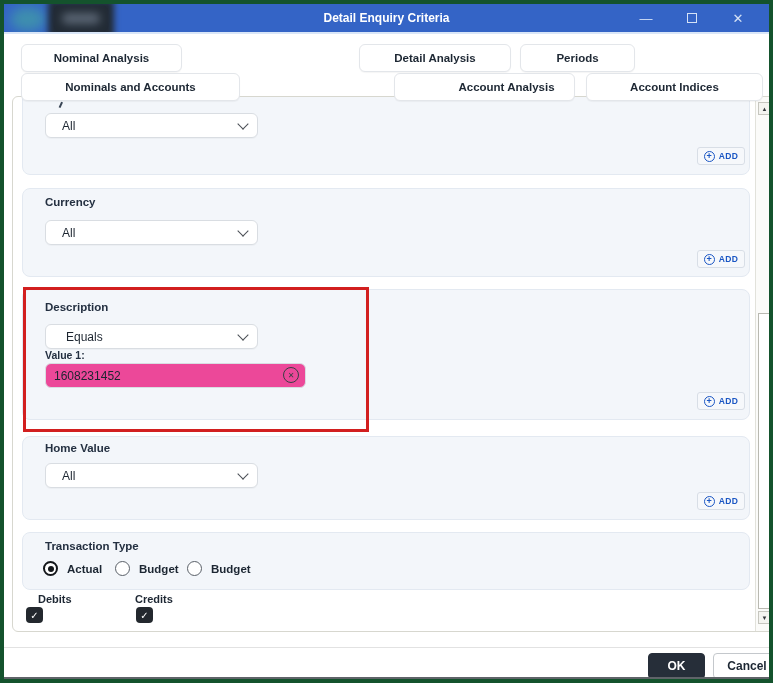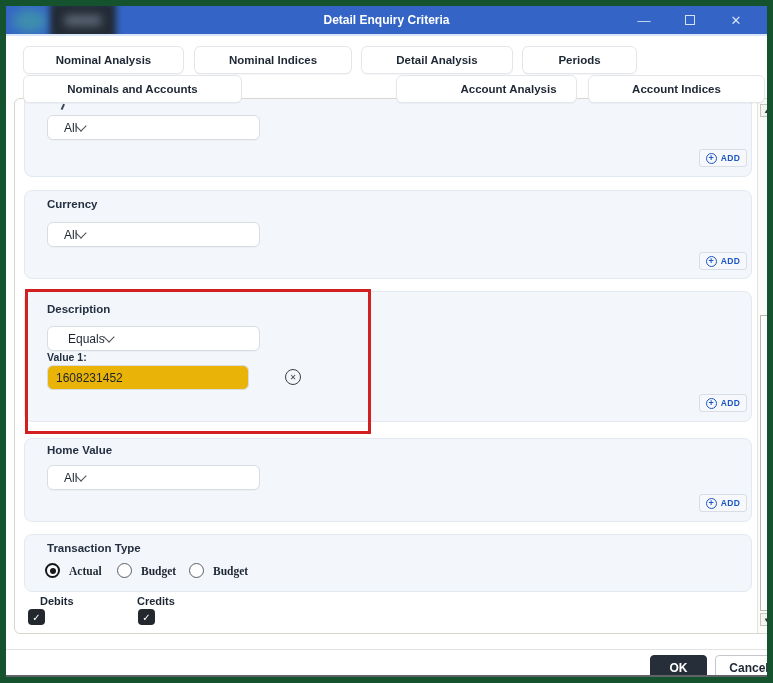--- a/index.html
+++ b/index.html
@@ -1,16 +1,16 @@
 <!DOCTYPE html>
 <html><head>
 <meta charset="utf-8">
 <style>
   html,body{margin:0;padding:0;background:#e9e9e9;font-family:"Liberation Sans",sans-serif;}
-  #window{position:relative;width:773px;height:683px;background:#ffffff;border:6px solid #14532d;
+  #window{position:relative;width:773px;height:683px;background:#ffffff;border:4px solid #14532d;
     box-sizing:border-box;overflow:hidden;}
 
   
   .titlebar{position:absolute;left:0;top:0;width:100%;height:30px;background:#3464c6;
     border-bottom:2px solid #d9e6f8;overflow:hidden;box-sizing:border-box;}
   .blob-teal{position:absolute;left:6px;top:3px;width:36px;height:24px;background:#3e8fae;
     border-radius:50%;filter:blur(6px);}
   .blob-dark{position:absolute;left:44px;top:-4px;width:66px;height:38px;background:#222b35;
     filter:blur(3px);}
   .blob-dark-hl{position:absolute;left:58px;top:9px;width:38px;height:11px;background:#5a6573;
@@ -50,51 +50,51 @@
     transform:rotate(25deg);}
 
   .plabel{position:absolute;font-size:11.5px;font-weight:bold;color:#243041;}
   #lab-currency{left:32px;top:99px;}
   #lab-desc{left:32px;top:204px;}
   #lab-val1{left:32px;top:252px;font-size:10.5px;}
   #lab-home{left:32px;top:345px;}
   #lab-tt{left:32px;top:443px;}
 
   .select{position:absolute;width:213px;height:25px;background:#ffffff;border:1px solid #d9dde2;
-    border-radius:6px;display:flex;align-items:center;
+    border-radius:6px;display:flex;align-items:center;justify-content:space-between;
     padding:0 10px 0 16px;font-size:12px;color:#1c2530;box-sizing:border-box;cursor:default;
     box-shadow:0 1px 1px rgba(0,0,0,0.03);}
   #sel-1{left:32px;top:16px;}
   #sel-2{left:32px;top:123px;}
   #sel-3{left:32px;top:227px;padding-left:20px;}
   #sel-4{left:32px;top:366px;}
   .chev{width:7px;height:7px;border-right:1.5px solid #4a4f55;border-bottom:1.5px solid #4a4f55;
     transform:rotate(45deg);margin-top:-4px;}
 
-  .textinput{position:absolute;left:32px;top:266px;width:202px;height:25px;background:#eab308;
+  .textinput{position:absolute;left:32px;top:266px;width:261px;height:25px;background:#ec4899;
     border:1px solid #d9dde2;border-radius:6px;padding:0 8px;font-size:12px;color:#1c2530;
     box-sizing:border-box;font-family:"Liberation Sans",sans-serif;}
   .clear-btn{position:absolute;left:270px;top:270px;width:16px;height:16px;border:1.4px solid #3a3f44;
     border-radius:50%;display:flex;align-items:center;justify-content:center;font-size:8px;
     color:#3a3f44;box-sizing:border-box;cursor:default;background:transparent;}
 
   .add-btn{position:absolute;width:48px;height:18px;background:#f6f8fb;border:1px solid #d8dee6;
     border-radius:3px;display:flex;align-items:center;justify-content:center;gap:4px;
     font-size:8.5px;font-weight:bold;color:#1a56c4;box-sizing:border-box;cursor:default;
     letter-spacing:0.3px;}
   .plus-circle{width:11px;height:11px;border:1.2px solid #1a56c4;border-radius:50%;display:flex;
     align-items:center;justify-content:center;font-size:9px;line-height:9px;box-sizing:border-box;
     font-weight:bold;}
   #add-1{left:684px;top:50px;}
   #add-2{left:684px;top:153px;}
   #add-3{left:684px;top:295px;}
   #add-4{left:684px;top:395px;}
 
   .radio-item{position:absolute;display:flex;align-items:center;gap:9px;font-size:11.5px;
-    font-weight:600;color:#1d2733;cursor:default;font-family:Liberation Serif, serif;}
+    font-weight:600;color:#1d2733;cursor:default;}
   #ri-0{left:30px;top:464px;}
   #ri-1{left:102px;top:464px;}
   #ri-2{left:174px;top:464px;}
   .radio{width:15px;height:15px;border-radius:50%;border:1.6px solid #5a6068;background:#ffffff;
     box-sizing:border-box;display:flex;align-items:center;justify-content:center;}
   .radio.sel{border:2.4px solid #14171b;}
   .radio.sel .dot{width:6px;height:6px;background:#14171b;border-radius:50%;}
 
   .cb-label{position:absolute;font-size:11px;font-weight:bold;color:#1d2733;}
   #lab-debits{left:12px;top:496px;padding-left:13px;}
@@ -141,21 +141,20 @@
     <div class="winctl">
       <div class="ctl">—</div>
       <div class="ctl">
           <span class="ctl-max-box"></span>
         </div>
       <div class="ctl">✕</div>
     </div>
   </div>
 
   <div class="tab" id="tab-r1-0">Nominal Analysis</div>
-  <div class="tab" id="tab-r1-1">Nominal Indices</div>
   <div class="tab" id="tab-r1-2">Detail Analysis</div>
   <div class="tab" id="tab-r1-3">Periods</div>
   <div class="tab" id="tab-r2-0">Nominals and Accounts</div>
   <div class="tab" id="tab-r2-2">Account Analysis</div>
   <div class="tab" id="tab-r2-3">Account Indices</div>
 
   <div class="content">
 
     <div class="panel" id="panel-1"></div>
     <div class="clip-frag"></div>

